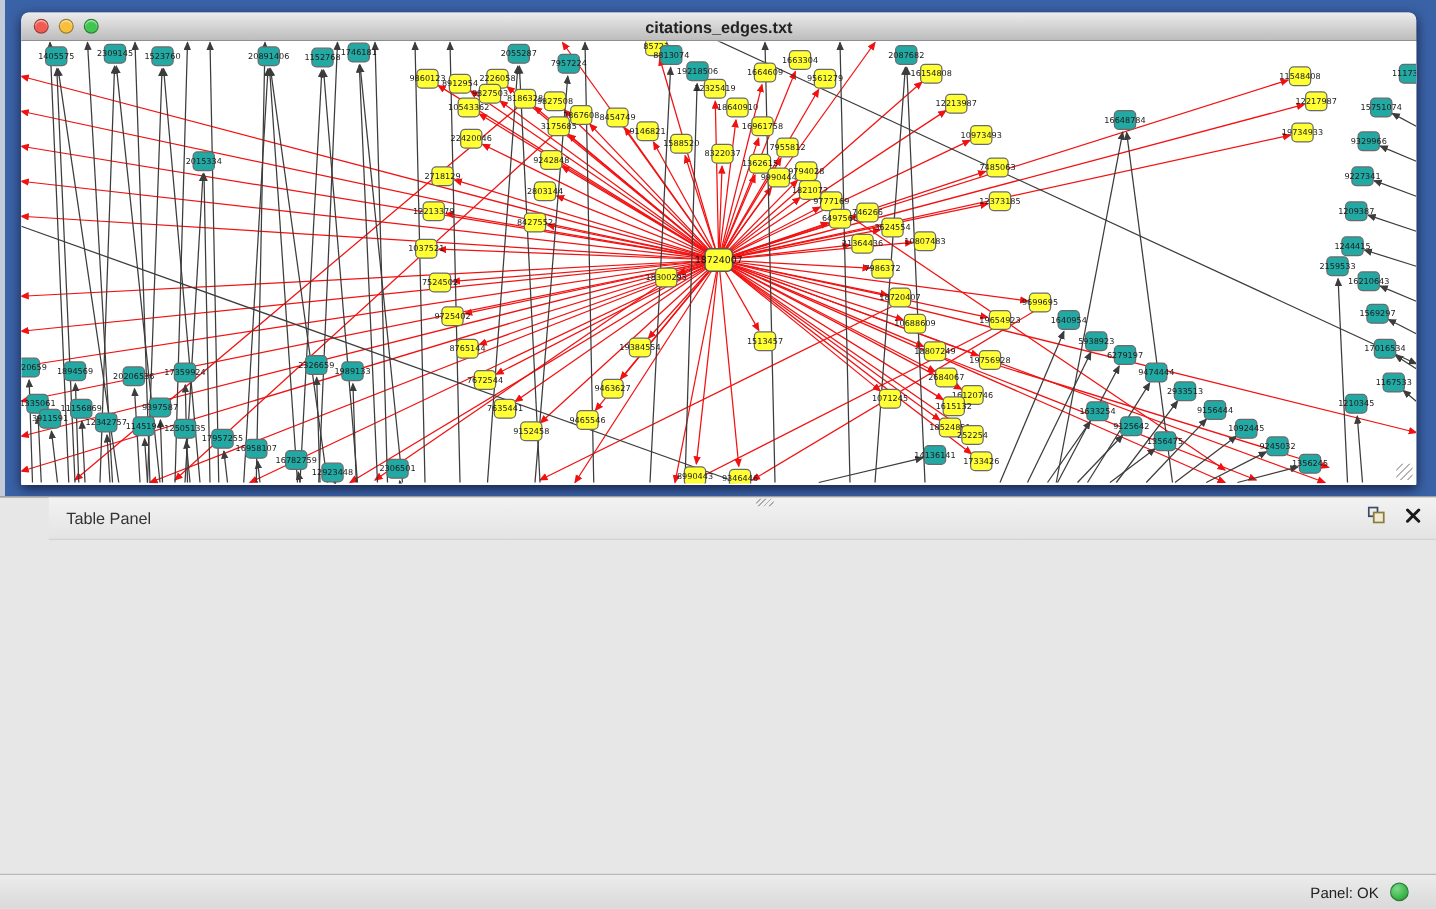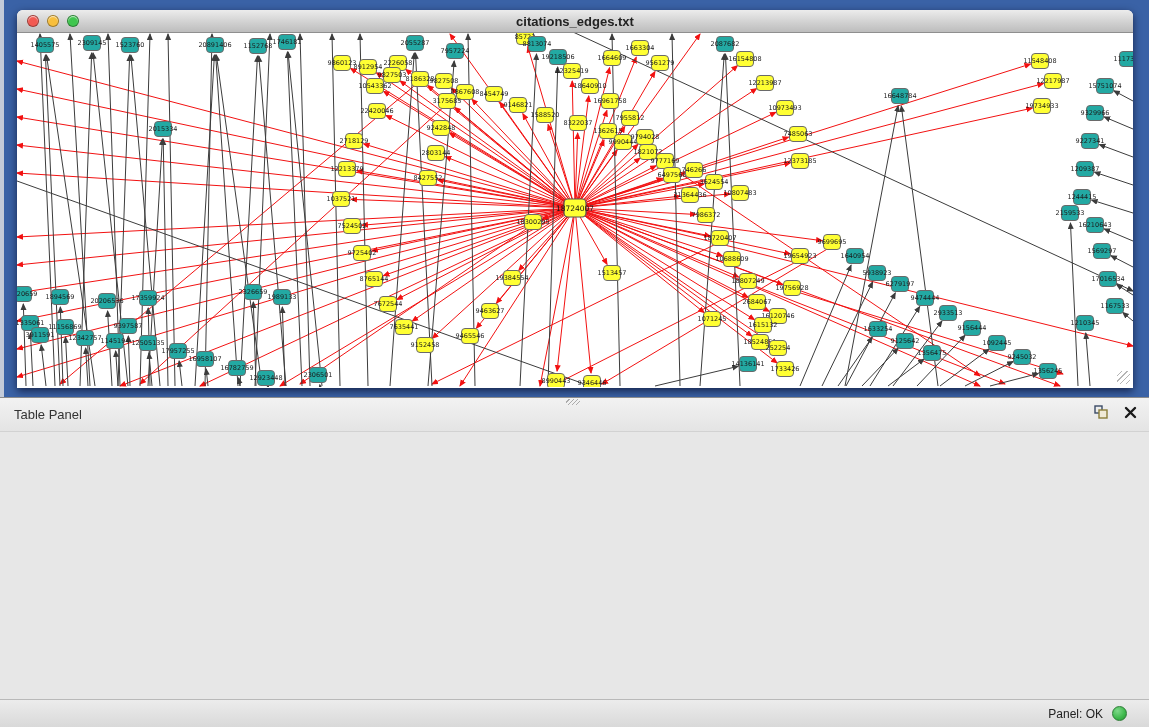--- a/index.html
+++ b/index.html
@@ -19,21 +19,21 @@
         box-shadow:inset 0 1px 1px rgba(255,255,255,.7); }
   .win-title { position:absolute; left:0; right:0; text-align:center; font-size:13px; color:#222; font-weight:bold; }
   .canvas-wrap { position:relative; width:1116px; height:354px; background:#fff; overflow:hidden; }
   svg text.nlab { font-family:"DejaVu Sans",sans-serif; font-size:6.5px; fill:#1b1b1b; }
   svg text.hublab { font-family:"DejaVu Sans",sans-serif; font-size:7.5px; fill:#111; }
   .grip { position:absolute; right:3px; bottom:3px; width:13px; height:13px;
           background:repeating-linear-gradient(135deg,transparent 0 3px,#b5b5b5 3px 4px); }
 
   
   .table-panel { position:absolute; left:0; top:397px; width:1149px; height:330px;
-                 background:#e7e7e7; border-top:1px solid #8b8b8b; }
+                 background:#e7e7e7; border-top:1px solid #8b8b8b;padding-left:39px; }
   .panel-header { height:34px; background:linear-gradient(#f2f2f2,#e4e4e4); border-bottom:1px solid #d2d2d2;
                   display:flex; align-items:center; position:relative; }
   .panel-title { margin-left:14px; font-size:13px; color:#333; }
   .panel-hdr-icons { position:absolute; right:12px; top:7px; display:flex; gap:14px; align-items:center; }
   .split-grip { position:absolute; left:566px; top:1px; width:14px; height:6px;
                 background:repeating-linear-gradient(135deg,transparent 0 2px,#9a9a9a 2px 3px); opacity:.8; }
 
   .statusbar { position:absolute; left:0; top:699px; width:1149px; height:28px;
                background:linear-gradient(#ececec,#d9d9d9); border-top:1px solid #b9b9b9; }
   .mem { position:absolute; right:46px; top:7px; font-size:12px; color:#222; }

